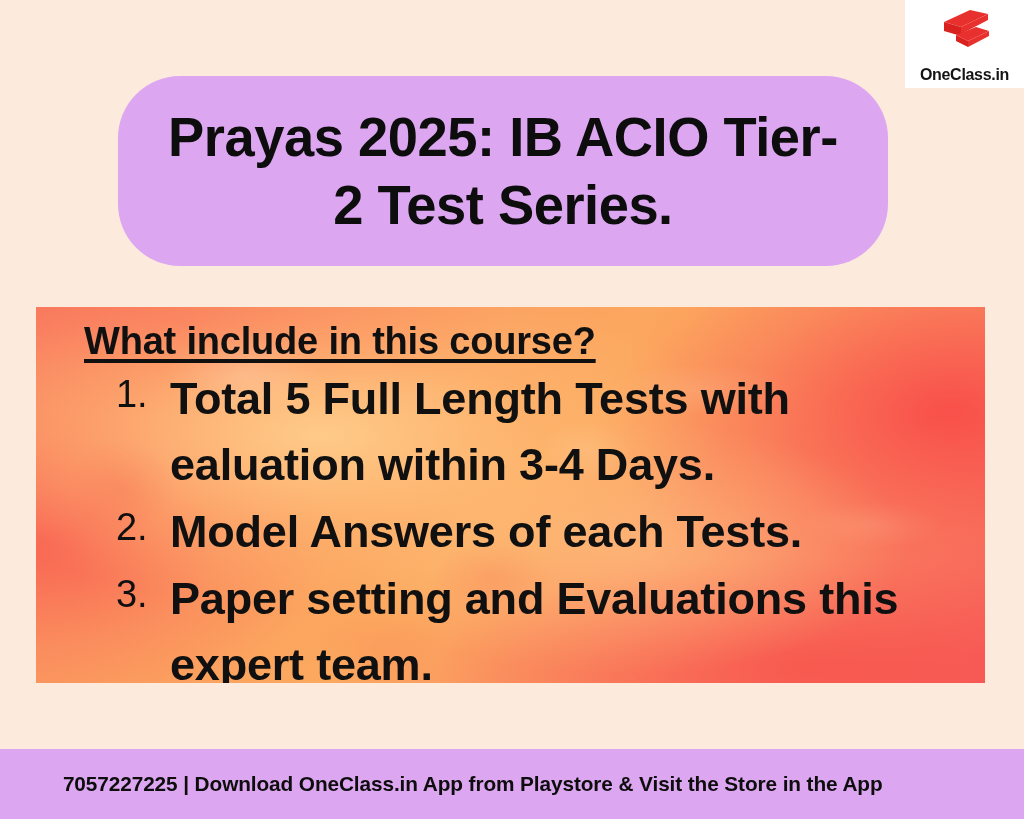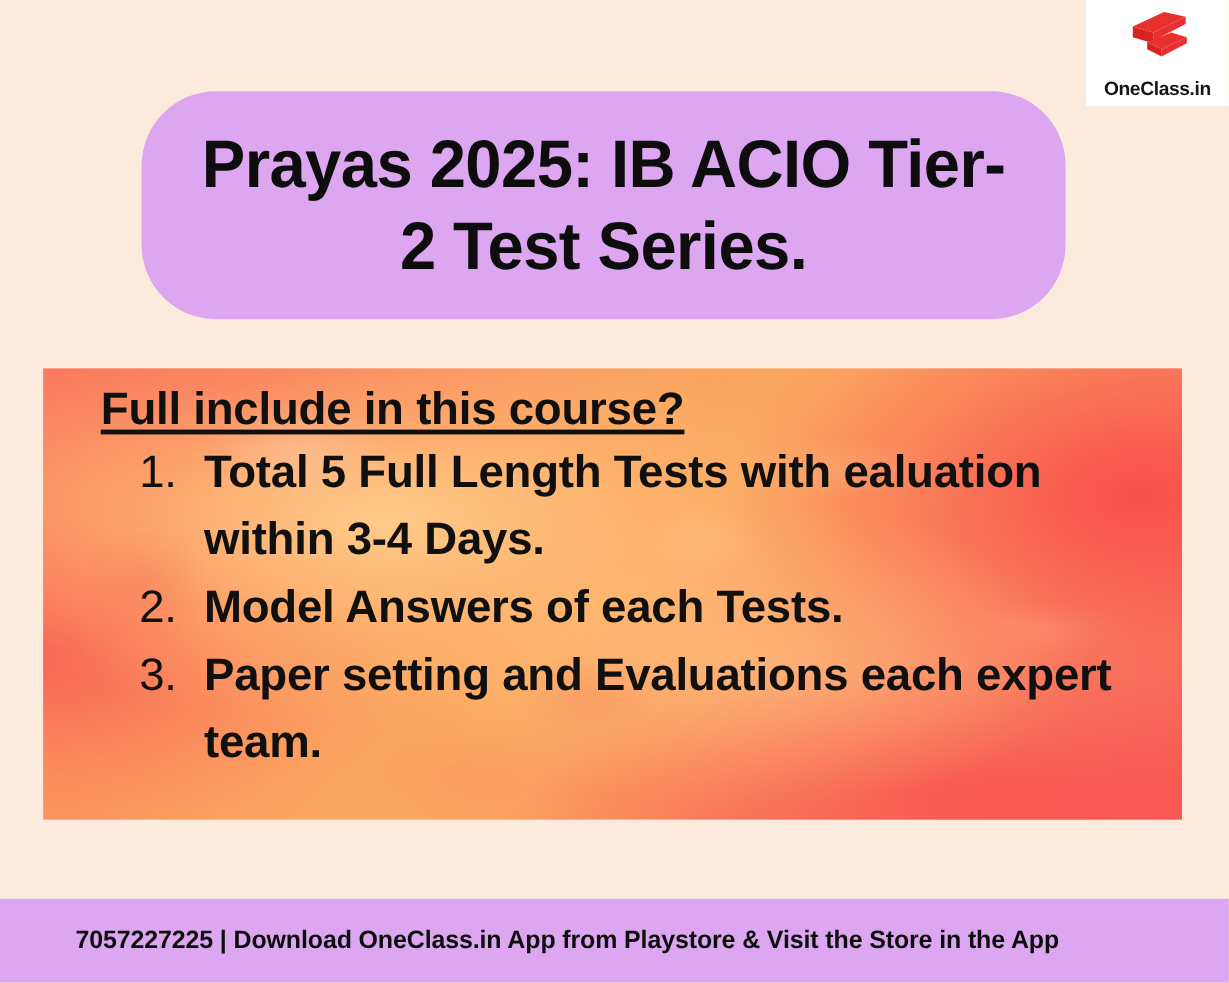--- a/index.html
+++ b/index.html
@@ -127,21 +127,21 @@
     list-style: none;
     counter-reset: feat;
     margin: 0;
     padding: 0 0 0 32px;
   }
   ol.feature-list li {
     counter-increment: feat;
     position: relative;
     font-family: "Liberation Sans Narrow", "Liberation Sans", sans-serif;
     font-weight: bold;
-    font-size: 38px;
+    font-size: 45px;
     line-height: 1.48;
     color: #101010;
     padding-left: 54px;
     letter-spacing: -0.2px;
   }
   ol.feature-list li::before {
     content: counter(feat) ".";
     position: absolute;
     left: 0;
     top: 0;
@@ -193,25 +193,25 @@
     <span class="brand-name">OneClass.in</span>
   </div>
 
   <div class="title-box">
     <h1 class="title-text">Prayas 2025: IB ACIO Tier-2 Test Series.</h1>
   </div>
 
   <div class="content-panel">
     <div class="panel-texture"></div>
     <div class="panel-inner">
-      <div class="panel-heading">Full include in this course?</div>
+      <div class="panel-heading">What include in this course?</div>
       <ol class="feature-list">
         <li>Total 5 Full Length Tests with ealuation within 3-4 Days.</li>
         <li>Model Answers of each Tests.</li>
-        <li>Paper setting and Evaluations each expert team.</li>
+        <li>Paper setting and Evaluations this expert team.</li>
       </ol>
     </div>
   </div>
 
   <div class="footer-bar">
     <div class="footer-text">7057227225 | Download OneClass.in App from Playstore &amp; Visit the Store in the App</div>
   </div>
 
 </div>
 

